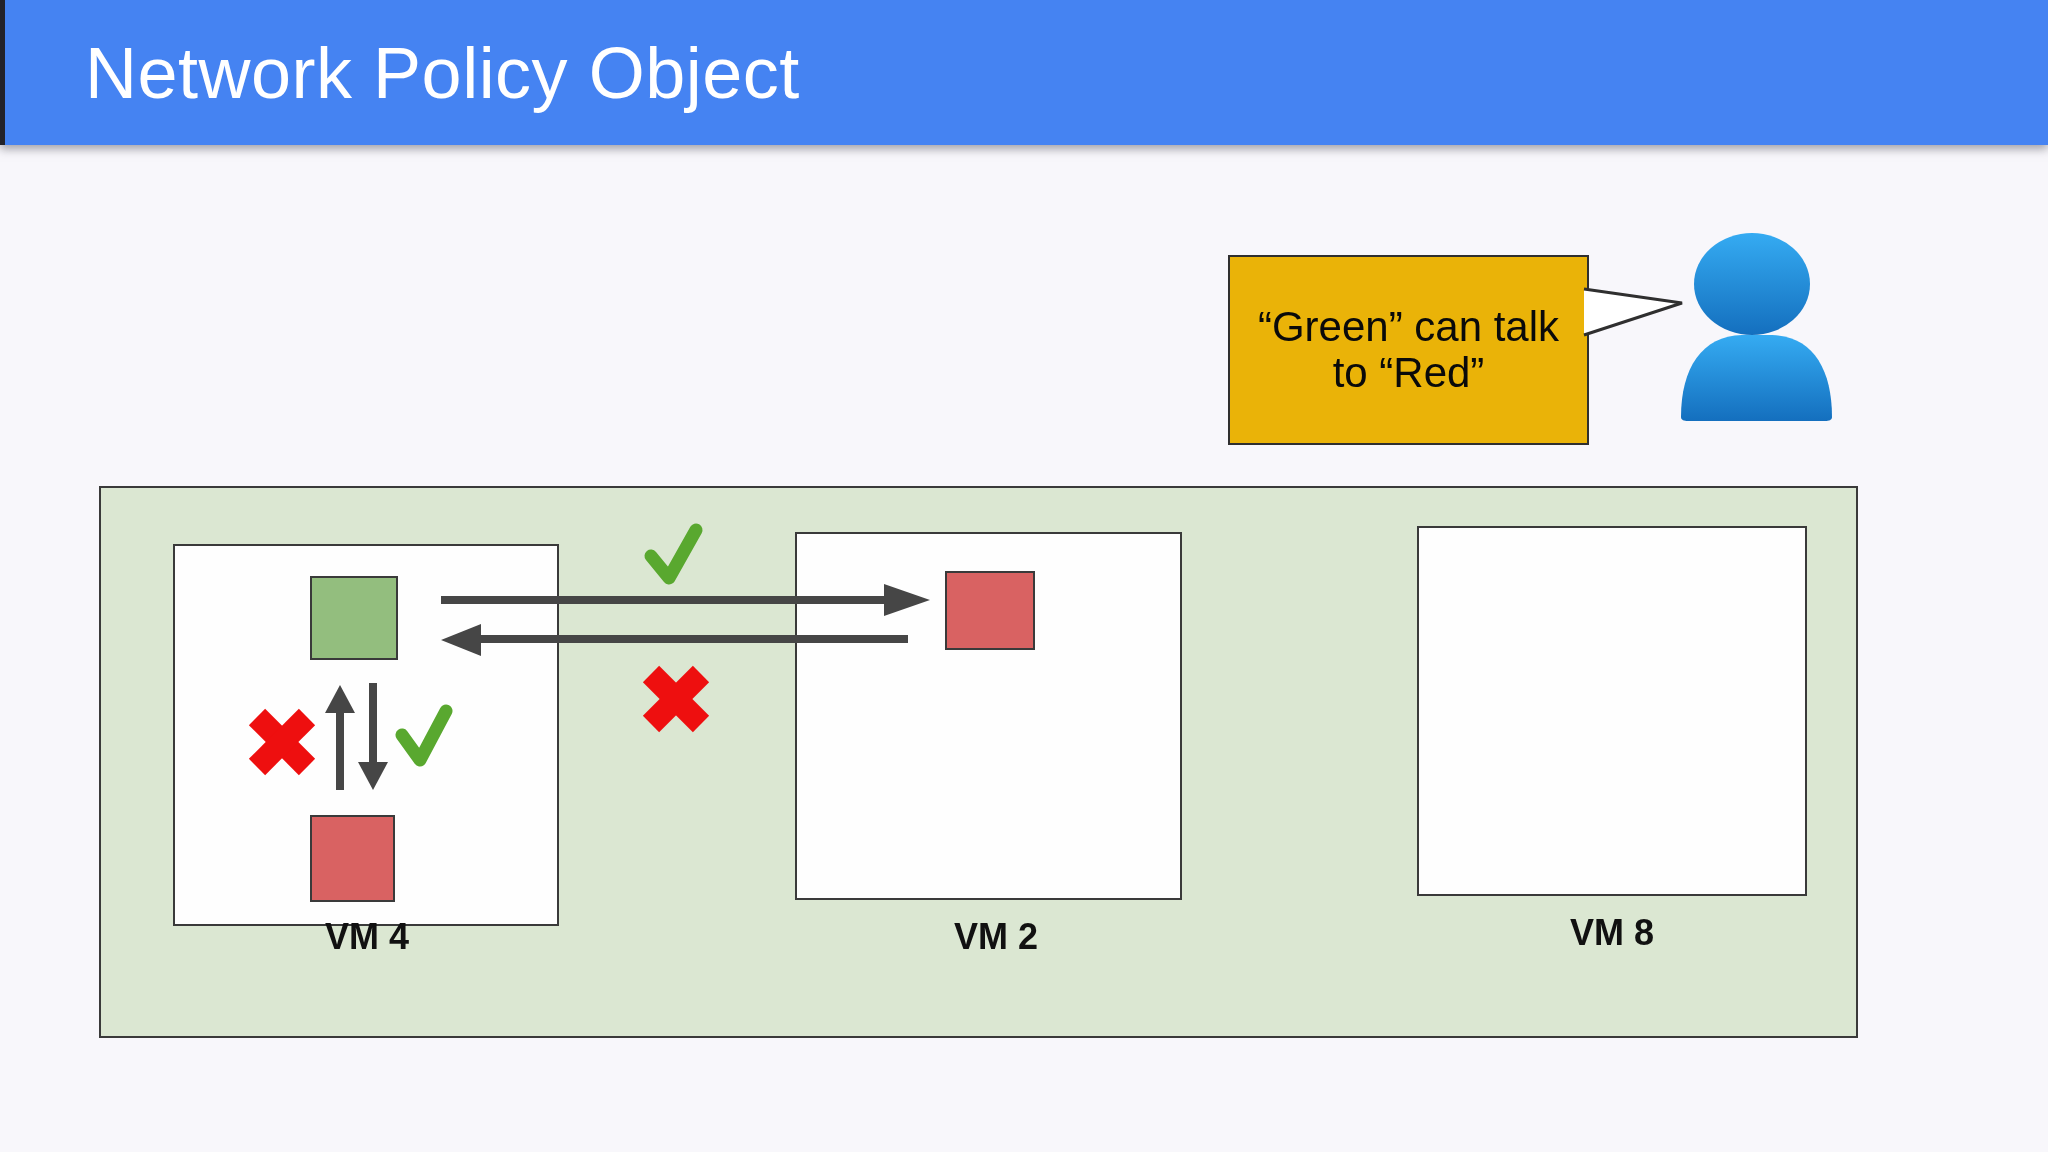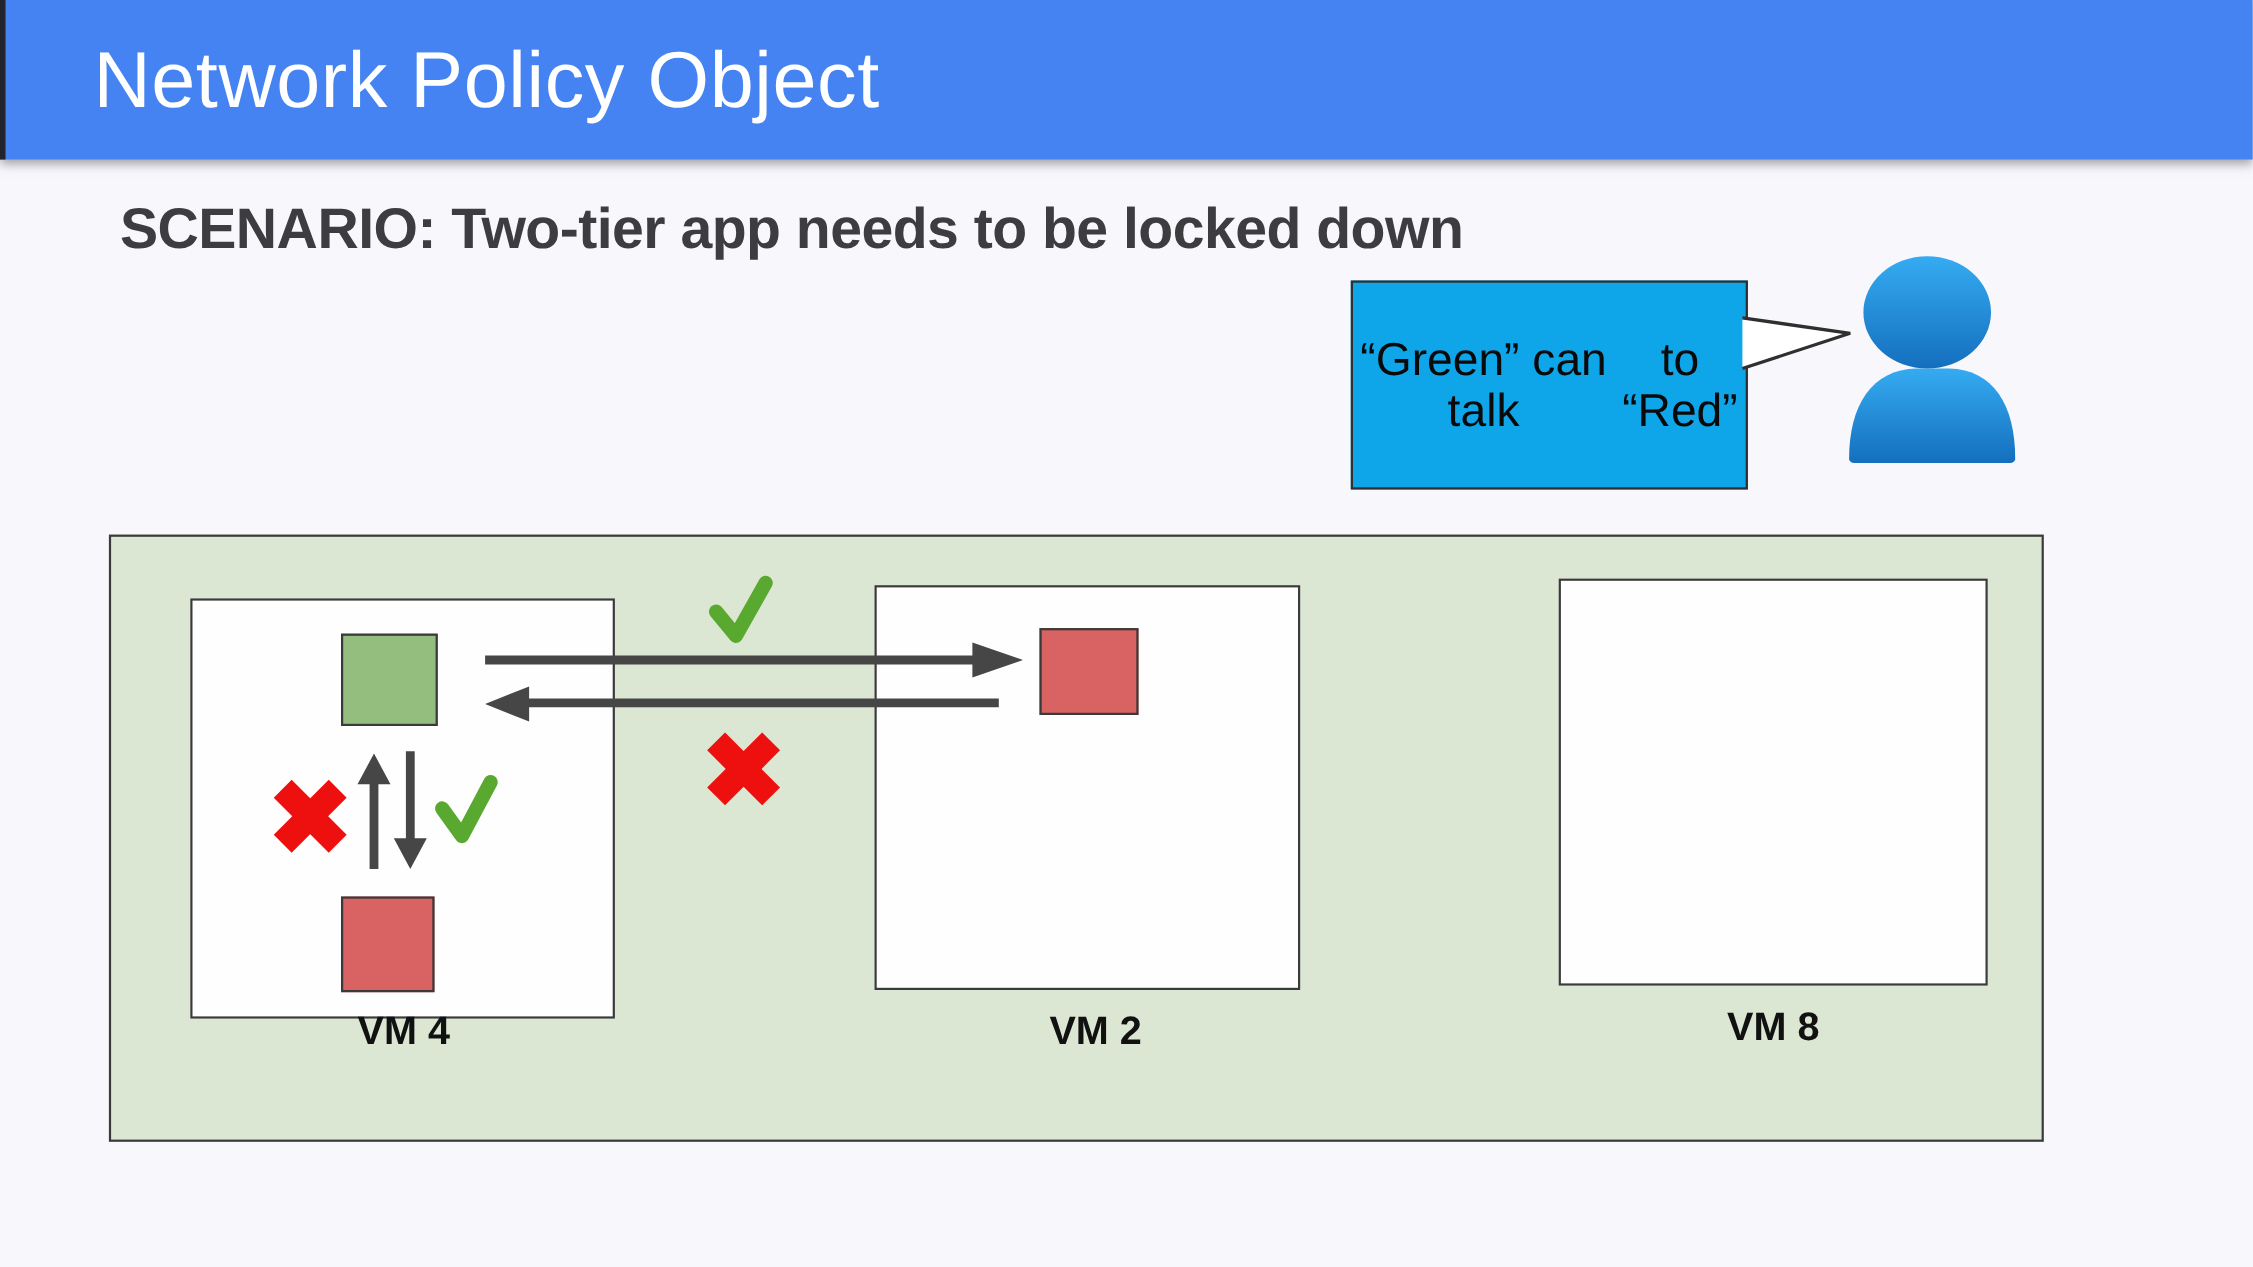--- a/index.html
+++ b/index.html
@@ -20,22 +20,22 @@
     color:#ffffff;font-size:72px;font-weight:400;letter-spacing:.5px;line-height:110px;
   }
   
   .heading{
     position:absolute;left:109px;top:178px;width:1500px;
     color:#3d3d40;font-size:52px;font-weight:700;letter-spacing:-.5px;
   }
   
   .bubble{
     position:absolute;left:1228px;top:255px;width:361px;height:190px;
-    background:#0ea5e9;border:2.5px solid #2f2f2f;box-sizing:border-box;
-    display:flex;flex-direction:row;align-items:center;justify-content:center;
+    background:#eab308;border:2.5px solid #2f2f2f;box-sizing:border-box;
+    display:flex;flex-direction:column;align-items:center;justify-content:center;
   }
   .bubble-line{color:#0a0a0a;font-size:42px;line-height:46px;text-align:center;}
   
   .cluster{
     position:absolute;left:99px;top:486px;width:1759px;height:552px;
     background:#dbe7d2;border:2.5px solid #3a3a3a;box-sizing:border-box;
   }
   .vm{
     position:absolute;background:#fefefe;border:2.5px solid #3a3a3a;box-sizing:border-box;
   }
@@ -67,21 +67,20 @@
 </head>
 <body>
 
 <div id="canvas">
 
   <div class="header">
     <div class="header-edge"></div>
   </div>
   <div class="title">Network Policy Object</div>
 
-  <div class="heading">SCENARIO: Two-tier app needs to be locked down</div>
 
   <div class="cluster"></div>
   <div class="vm vm1"></div>
   <div class="vm vm2"></div>
   <div class="vm vm3"></div>
 
   <div class="pod pod-green-vm1"></div>
   <div class="pod pod-red-vm1"></div>
   <div class="pod pod-red-vm2"></div>
 

